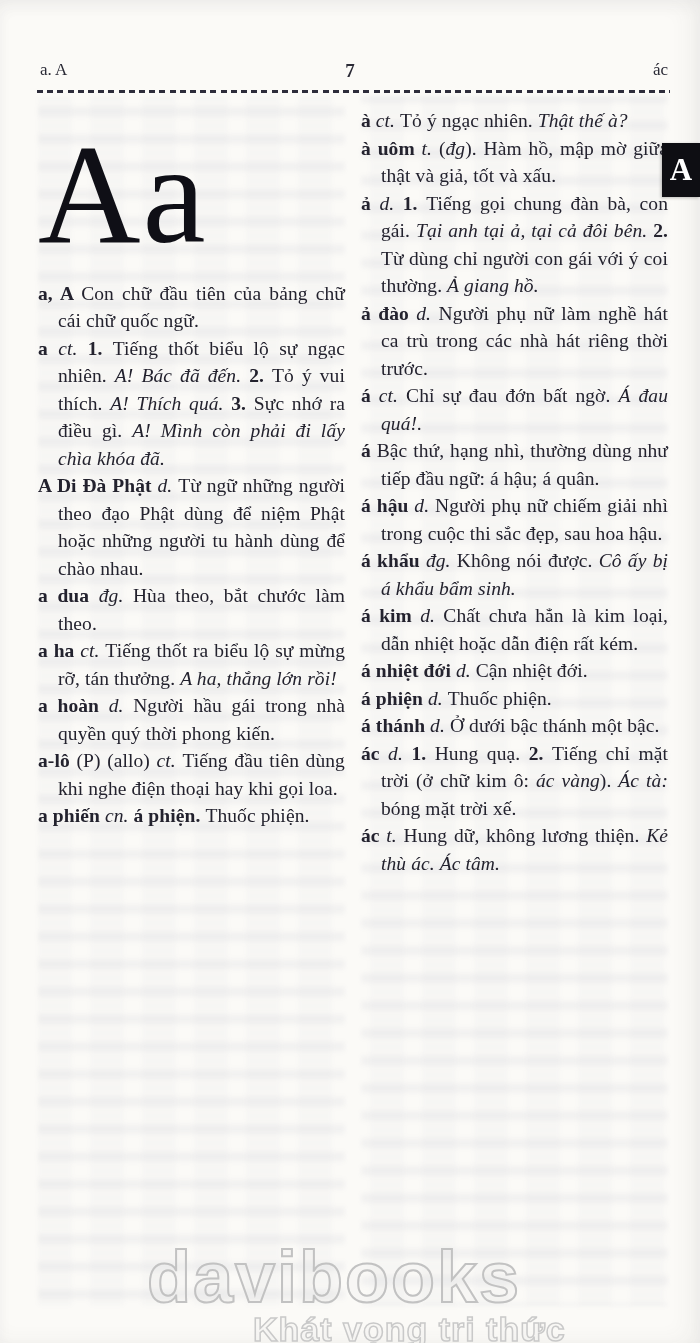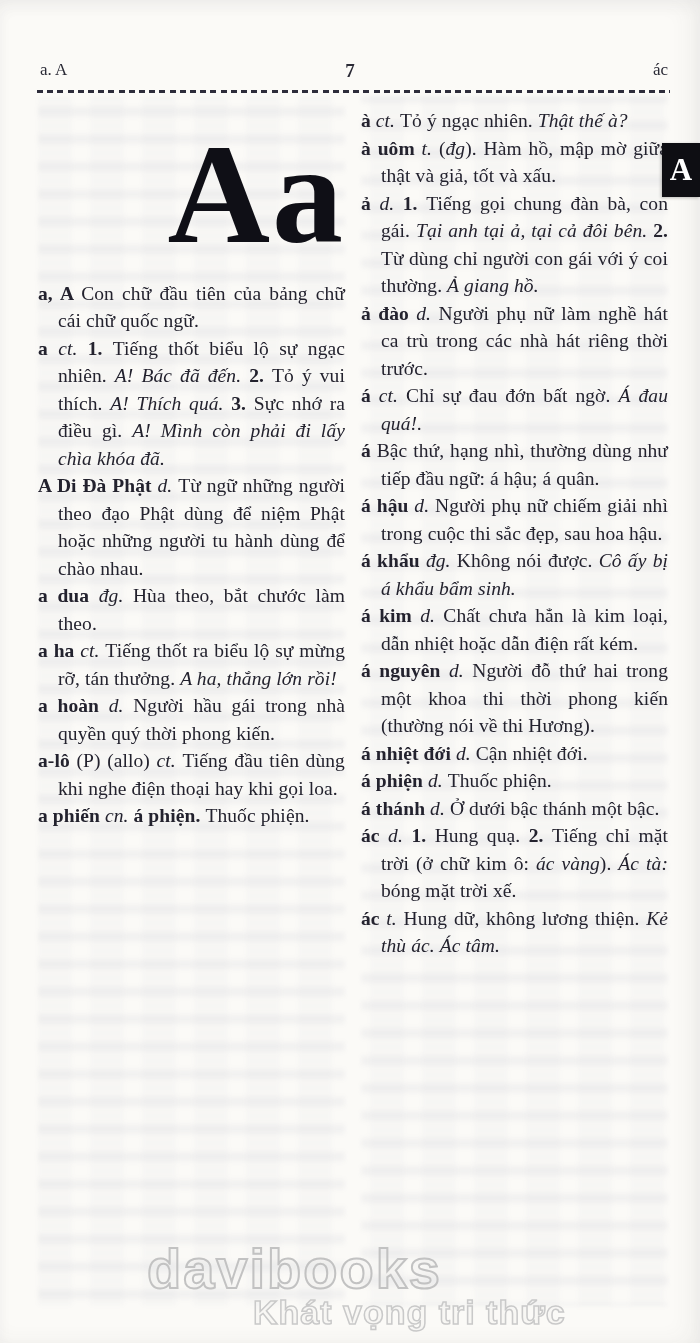--- a/index.html
+++ b/index.html
@@ -35,43 +35,43 @@
   .dash-rule{
     position:relative; z-index:2; height:3px; margin:4px 30px 0 37px;
     background:repeating-linear-gradient(90deg, #2d2c3a 0 6px, transparent 6px 10.2px);
   }
 
   .columns{
     position:relative; z-index:1; display:flex; gap:16px; padding:0 30px 0 38px;
   }
   .col{width:307px;}
   .letter-heading{
-    font-size:142px; line-height:.78; text-align:right; letter-spacing:2px;
-    margin:46px 0 30px 0; color:#0f0f16; font-weight:700;
+    font-size:142px; line-height:.78; text-align:left; letter-spacing:2px;
+    margin:46px 0 30px 0; color:#0f0f16; font-weight:400;
   }
   .col-right{padding-top:14px;}
   .entry{
     font-size:19.5px; line-height:27.5px; text-align:justify;
     padding-left:20px; text-indent:-20px; color:var(--ink);
   }
   .entry span{letter-spacing:.1px;}
   .b{font-weight:bold;}
   .i{font-style:italic;}
 
   .thumb-tab{
     position:absolute; z-index:3; right:0; top:143px; width:38px; height:54px;
     background:var(--tab-bg); color:var(--tab-text);
     display:flex; align-items:center; justify-content:center;
     font-weight:bold; font-size:31px; font-family:"Liberation Serif", serif;
     box-shadow:-1px 1px 3px rgba(0,0,0,0.25);
   }
 
   .watermark{position:absolute; z-index:4; left:0; top:1236px; width:700px; pointer-events:none;}
   .wm-logo{
-    font-family:"Liberation Sans", sans-serif; font-weight:bold; font-size:56px; letter-spacing:2px;
+    font-family:"Liberation Sans", sans-serif; font-weight:bold; font-size:72px; letter-spacing:2px;
     margin-left:147px; color:rgba(220,220,220,0.12);
     -webkit-text-stroke:2px var(--watermark);
   }
   .wm-tagline{
     font-family:"Liberation Sans", sans-serif; font-weight:bold; font-size:34px; letter-spacing:1px;
     margin:-8px 0 0 253px; color:rgba(225,225,225,0.10);
     -webkit-text-stroke:1.5px #c9c9c9;
   }
 </style>
 </head>
@@ -107,21 +107,20 @@
       <div class="entries" id="entries-right">
           <p class="entry"><span class="b">à </span><span class="i">ct. </span><span>Tỏ ý ngạc nhiên. </span><span class="i">Thật thế à?</span></p>
           <p class="entry"><span class="b">à uôm </span><span class="i">t. </span><span>(</span><span class="i">đg</span><span>). Hàm hồ, mập mờ giữa thật và giả, tốt và xấu.</span></p>
           <p class="entry"><span class="b">ả </span><span class="i">d. </span><span class="b">1. </span><span>Tiếng gọi chung đàn bà, con gái. </span><span class="i">Tại anh tại ả, tại cả đôi bên. </span><span class="b">2. </span><span>Từ dùng chỉ người con gái với ý coi thường. </span><span class="i">Ả giang hồ.</span></p>
           <p class="entry"><span class="b">ả đào </span><span class="i">d. </span><span>Người phụ nữ làm nghề hát ca trù trong các nhà hát riêng thời trước.</span></p>
           <p class="entry"><span class="b">á </span><span class="i">ct. </span><span>Chỉ sự đau đớn bất ngờ. </span><span class="i">Á đau quá!.</span></p>
           <p class="entry"><span class="b">á </span><span>Bậc thứ, hạng nhì, thường dùng như tiếp đầu ngữ: á hậu; á quân.</span></p>
           <p class="entry"><span class="b">á hậu </span><span class="i">d. </span><span>Người phụ nữ chiếm giải nhì trong cuộc thi sắc đẹp, sau hoa hậu.</span></p>
           <p class="entry"><span class="b">á khẩu </span><span class="i">đg. </span><span>Không nói được. </span><span class="i">Cô ấy bị á khẩu bẩm sinh.</span></p>
           <p class="entry"><span class="b">á kim </span><span class="i">d. </span><span>Chất chưa hẳn là kim loại, dẫn nhiệt hoặc dẫn điện rất kém.</span></p>
-          <p class="entry"><span class="b">á nguyên </span><span class="i">d. </span><span>Người đỗ thứ hai trong một khoa thi thời phong kiến (thường nói về thi Hương).</span></p>
           <p class="entry"><span class="b">á nhiệt đới </span><span class="i">d. </span><span>Cận nhiệt đới.</span></p>
           <p class="entry"><span class="b">á phiện </span><span class="i">d. </span><span>Thuốc phiện.</span></p>
           <p class="entry"><span class="b">á thánh </span><span class="i">d. </span><span>Ở dưới bậc thánh một bậc.</span></p>
           <p class="entry"><span class="b">ác </span><span class="i">d. </span><span class="b">1. </span><span>Hung quạ. </span><span class="b">2. </span><span>Tiếng chỉ mặt trời (ở chữ kim ô: </span><span class="i">ác vàng</span><span>). </span><span class="i">Ác tà: </span><span>bóng mặt trời xế.</span></p>
           <p class="entry"><span class="b">ác </span><span class="i">t. </span><span>Hung dữ, không lương thiện. </span><span class="i">Kẻ thù ác. Ác tâm.</span></p>
         </div>
     </div>
   </div>
 
   <div class="thumb-tab">

